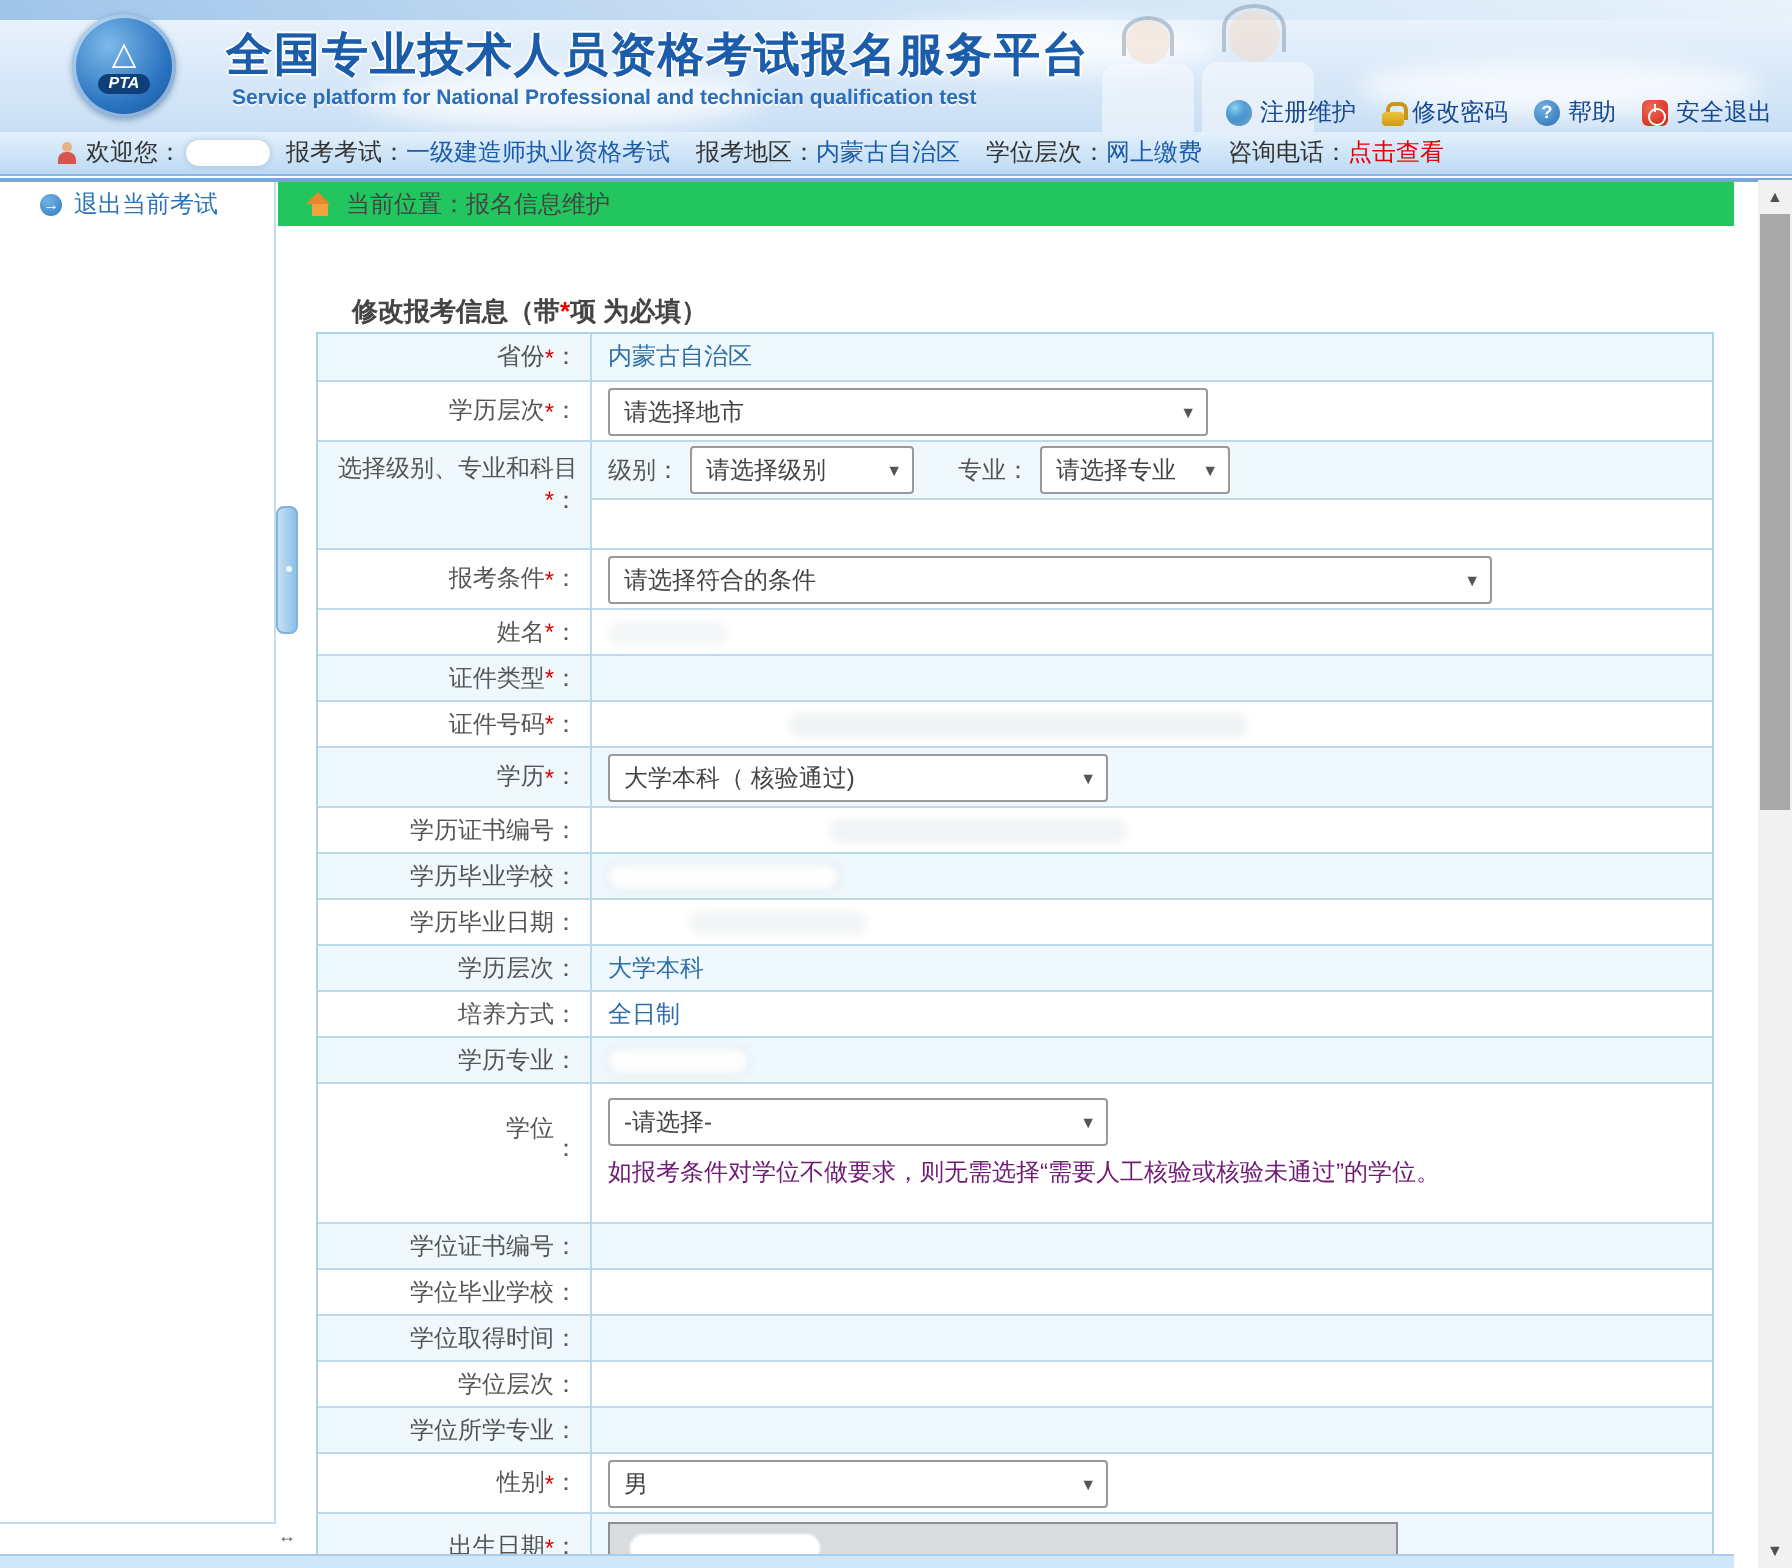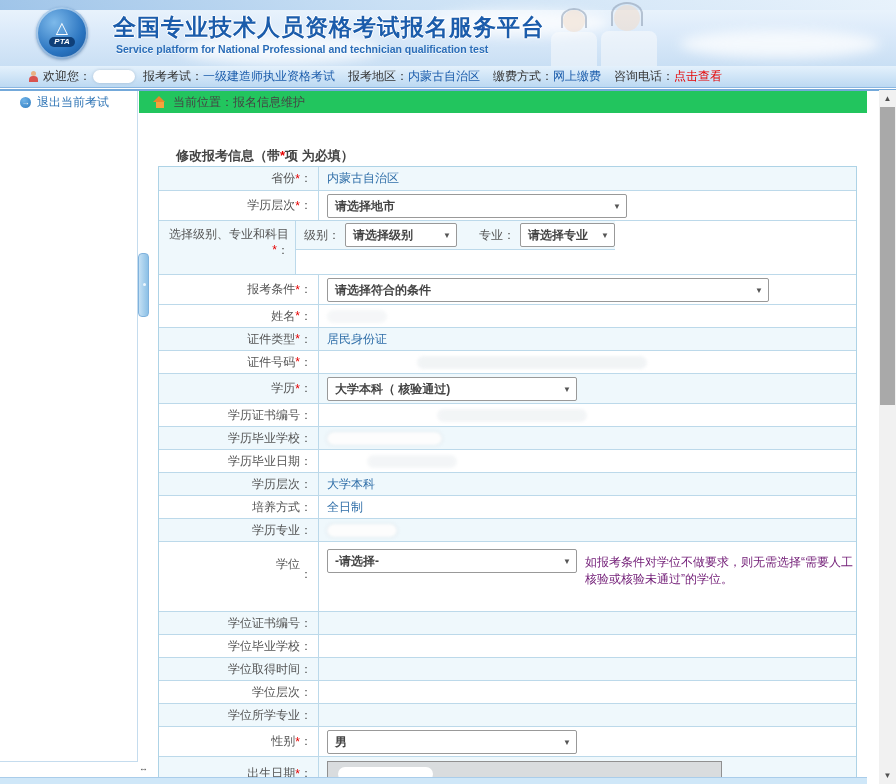--- a/index.html
+++ b/index.html
@@ -104,34 +104,34 @@
     background:#f3a33c; }
 
   
   .form-title { position:absolute; left:176px; top:147px; font-size:13px; font-weight:bold;
     color:#444; }
   .star { color:#e50000; }
   .form-table { position:absolute; left:158px; top:166px; width:699px; height:611px;
     border:1px solid #aed3e6; border-bottom:none; overflow:hidden; background:#fff; }
   .row { display:flex; border-bottom:1px solid #bcd9ea; background:#fff; }
   .row.tint { background:#eff8fc; }
-  .lcell { width:160px; border-right:1px solid #bcd9ea; text-align:right; padding-right:6px;
+  .lcell { width:137px; border-right:1px solid #bcd9ea; text-align:right; padding-right:6px;
     font-size:12px; color:#555; display:flex; align-items:center; justify-content:flex-end; }
   .lcell.topalign { align-items:flex-start; padding-top:6px; }
   .lcell-multi { width:137px; border-right:1px solid #bcd9ea; text-align:right;
     padding:5px 6px 0 2px; font-size:12px; color:#555; line-height:16px; }
   .vcell { flex:1; display:flex; align-items:center; padding-left:8px; font-size:12px;
     color:#2f6ea8; position:relative; }
-  .vcell-col { flex:1; display:flex; flex-direction:row; }
+  .vcell-col { flex:1; display:flex; flex-direction:column; }
   .subrow { display:flex; align-items:center; padding-left:8px; font-size:12px; color:#555; }
   .sub1 { height:29px; border-bottom:1px solid #bcd9ea; background:#eff8fc; }
   .sub2 { height:24px; background:#fff; }
   .sel { position:relative; background:#fff; border:1px solid #999; border-radius:2px;
     height:24px; line-height:22px; font-size:12px; color:#444; padding:0 20px 0 7px;
-    cursor:pointer; white-space:nowrap; overflow:hidden;font-weight:bold; }
+    cursor:pointer; white-space:nowrap; overflow:hidden; }
   .sel .arr { position:absolute; right:5px; top:0; font-size:8px; color:#555; line-height:24px; }
   .sub-label { margin-right:5px; color:#555; }
   .degree-note { font-size:12px; color:#701a75; margin:5px 0 0 8px; }
   .smudge { height:13px; border-radius:7px; background:#e9edf0; filter:blur(1.5px); }
   .smudge.white { background:#fdfdfd; box-shadow:0 0 2px rgba(140,160,175,.5); }
   .disabled-input { position:relative; width:395px; height:26px; background:#d9dcde;
     border:1px solid #909090; display:flex; align-items:center; padding-left:10px; }
   .blob-in-input { width:95px; height:14px; background:#fff; border-radius:7px;
     filter:blur(.5px); }
 
@@ -163,29 +163,47 @@
     <div class="site-title">全国专业技术人员资格考试报名服务平台</div>
     <div class="site-subtitle">Service platform for National Professional and technician qualification test</div>
     <div class="agents">
       <div class="agent-headset" style="left:18px;top:8px;width:26px;height:20px"></div>
       <div class="agent-head" style="left:20px;top:10px;width:22px;height:22px"></div>
       <div class="agent-body" style="left:8px;top:32px;width:46px;height:34px"></div>
       <div class="agent-headset" style="left:68px;top:2px;width:32px;height:24px"></div>
       <div class="agent-head" style="left:71px;top:5px;width:26px;height:26px"></div>
       <div class="agent-body" style="left:58px;top:31px;width:56px;height:35px"></div>
     </div>
+    <div class="header-links">
+      <div class="hlink">
+        <span class="ic-globe"></span>
+        <span>注册维护</span>
+      </div>
+      <div class="hlink">
+        <span class="ic-lock"></span>
+        <span>修改密码</span>
+      </div>
+      <div class="hlink">
+        <span class="ic-help">?</span>
+        <span>帮助</span>
+      </div>
+      <div class="hlink">
+        <span class="ic-power"></span>
+        <span>安全退出</span>
+      </div>
+    </div>
   </div>
 
   <div class="welcome-bar">
     <span class="ic-person"></span>
     <span class="wb-label">欢迎您：</span>
     <span class="blob-white"></span>
     <span class="wb-item"><span class="wb-label">报考考试：</span><span class="wb-value">一级建造师执业资格考试</span></span>
     <span class="wb-item"><span class="wb-label">报考地区：</span><span class="wb-value">内蒙古自治区</span></span>
-    <span class="wb-item"><span class="wb-label">缴费方式：</span><span class="wb-value">网上缴费</span></span>
+    <span class="wb-item"><span class="wb-label">学位层次：</span><span class="wb-value">网上缴费</span></span>
     <span class="wb-item"><span class="wb-label">咨询电话：</span><span class="wb-red">点击查看</span></span>
   </div>
 
   <div class="topline"></div>
 
   <div class="sidebar">
     <div class="side-item2">
       <span class="ic-arrow-circle">→</span>
       <span>退出当前考试</span>
     </div>
@@ -263,23 +281,20 @@
           <span class="smudge" style="width:60px;opacity:.45"></span>
         </div>
     </div>
 
     <div class="row tint" style="height:23px">
       <div class="lcell">
           <span>证件类型</span>
           <span class="star">*</span>
           <span>：</span>
         </div>
-      <div class="vcell">
-          <span>居民身份证</span>
-        </div>
     </div>
 
     <div class="row" style="height:23px">
       <div class="lcell">
           <span>证件号码</span>
           <span class="star">*</span>
           <span>：</span>
         </div>
       <div class="vcell">
           <span class="smudge" style="width:230px;margin-left:90px;opacity:.6"></span>

